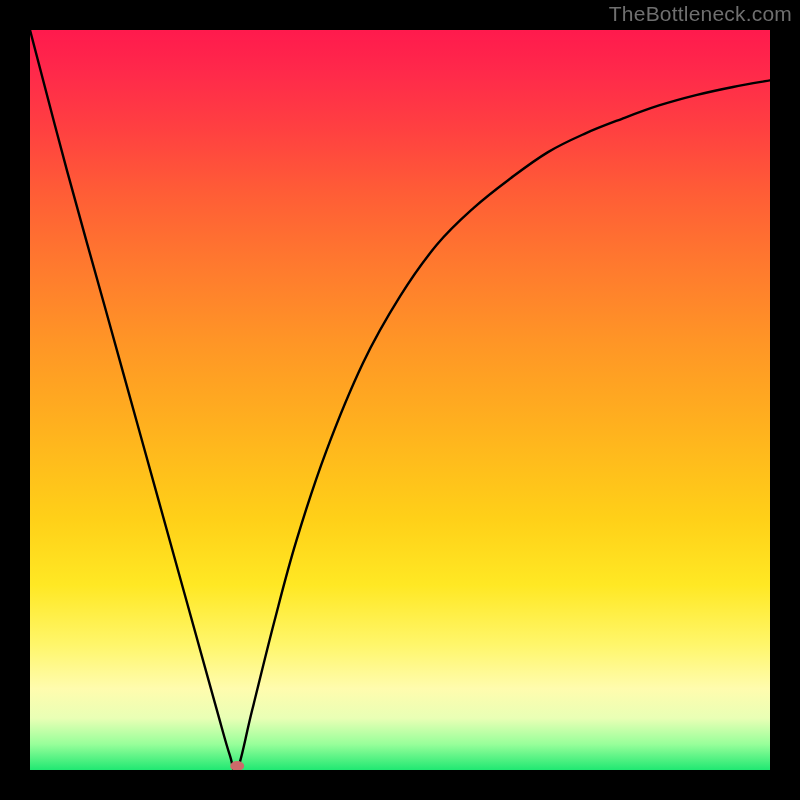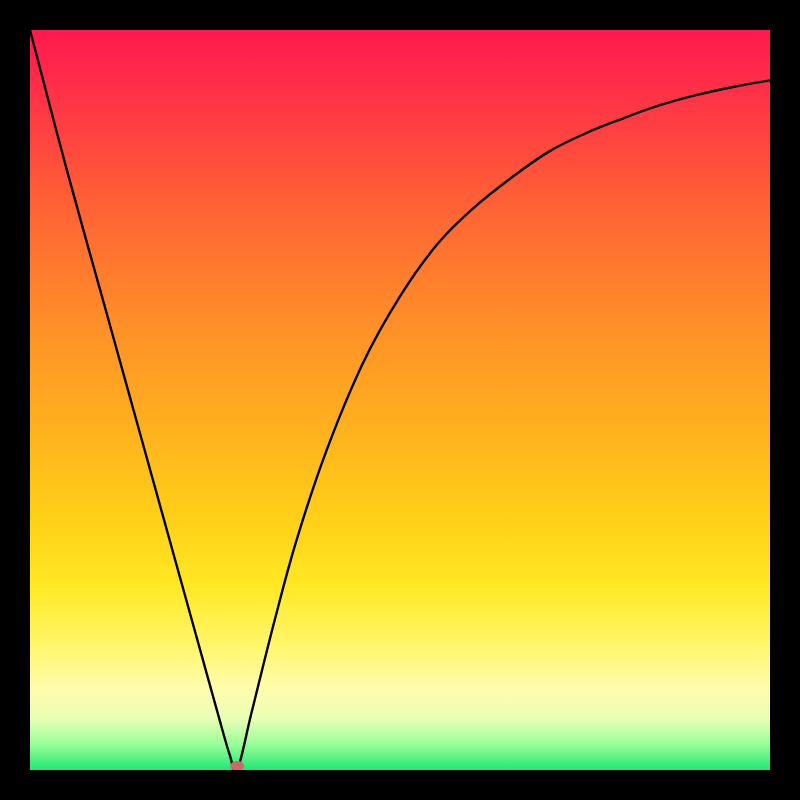--- a/index.html
+++ b/index.html
@@ -77,13 +77,14 @@
 <div class="frame">
   <div class="plot">
     <div class="gradient-bg">
       <div class="gradient-main"></div>
     </div>
     <svg class="curve-svg" viewBox="0 0 740 740" preserveAspectRatio="none">
       <path id="curve-path" class="curve-path" d="M 0 0 C 6.66 25.307999999999982, 23.68 91.31599999999992, 37 140.5999999999999 C 50.32 189.8839999999999, 60.68 225.848, 74 273.8 C 87.32 321.752, 97.68 359.048, 111 407 C 124.32 454.952, 134.68 492.24800000000005, 148 540.2 C 161.32 588.152, 175.676 640.1, 185 673.4 C 194.324 706.6999999999999, 195.804 713.212, 199.8 725.2 C 203.79600000000002 737.1880000000001, 203.204 747.992, 207.20000000000002 740 C 211.19600000000003 732.008, 215.34 707.4399999999999, 222 680.8 C 228.66 654.16, 236.20800000000003 622.636, 244.20000000000002 592 C 252.192 561.364, 257.07599999999996 541.236, 266.4 510.6 C 275.724 479.96400000000006, 284.012 453.76800000000003, 296 421.8 C 307.988 389.832, 319.68 360.9719999999999, 333 332.99999999999994 C 346.32 305.02799999999996, 356.68 287.712, 370 266.4 C 383.32 245.088, 393.68000000000006 230.584, 407.00000000000006 214.60000000000002 C 420.32000000000005 198.61600000000004, 430.68 189.58800000000002, 444 177.60000000000002 C 457.32 165.61200000000002, 467.68 157.99, 481 148 C 494.32 138.01, 504.68 130.092, 518 122.10000000000002 C 531.32 114.10800000000003, 541.68 109.59400000000004, 555 103.60000000000002 C 568.32 97.60600000000001, 578.68 93.86159999999995, 592 88.79999999999995 C 605.32 83.73839999999996, 615.68 79.7424, 629 75.48000000000002 C 642.32 71.21760000000003, 652.68 68.45, 666 65.12 C 679.32 61.790000000000006, 689.68 59.644000000000034, 703 56.98000000000002 C 716.32 54.316, 733.34 51.51879999999995, 740 50.319999999999936"></path>
       <ellipse id="min-dot" class="min-dot" cx="207.20000000000002" cy="736" rx="7" ry="5"></ellipse>
     </svg>
   </div>
+  <div class="attribution">TheBottleneck.com</div>
 </div>
 
 </body></html>

